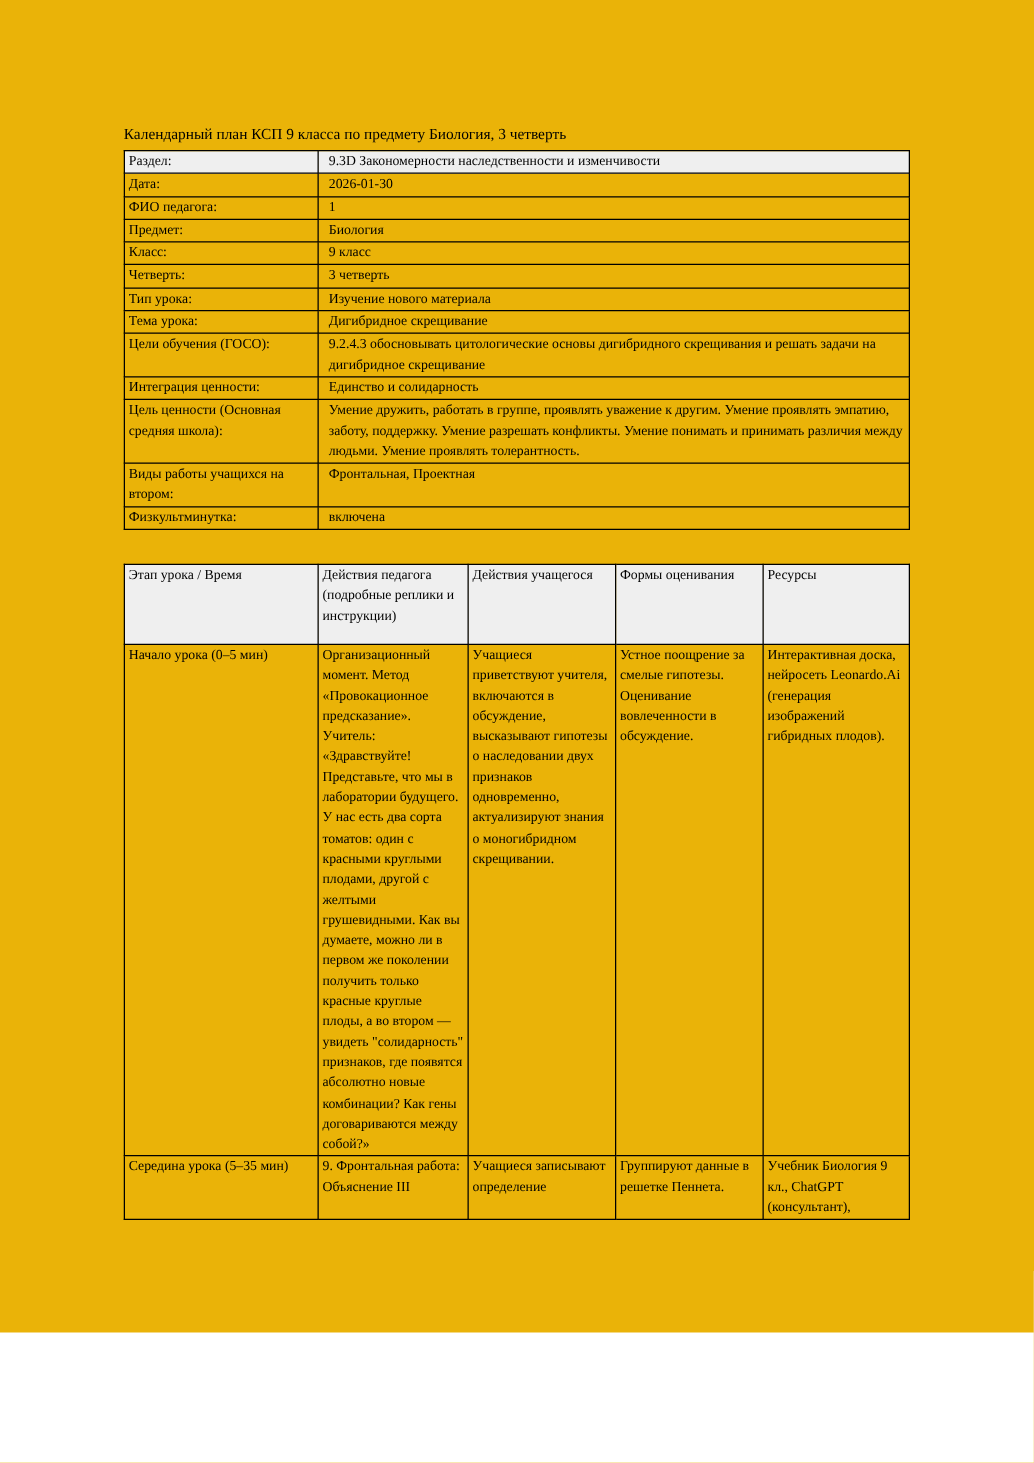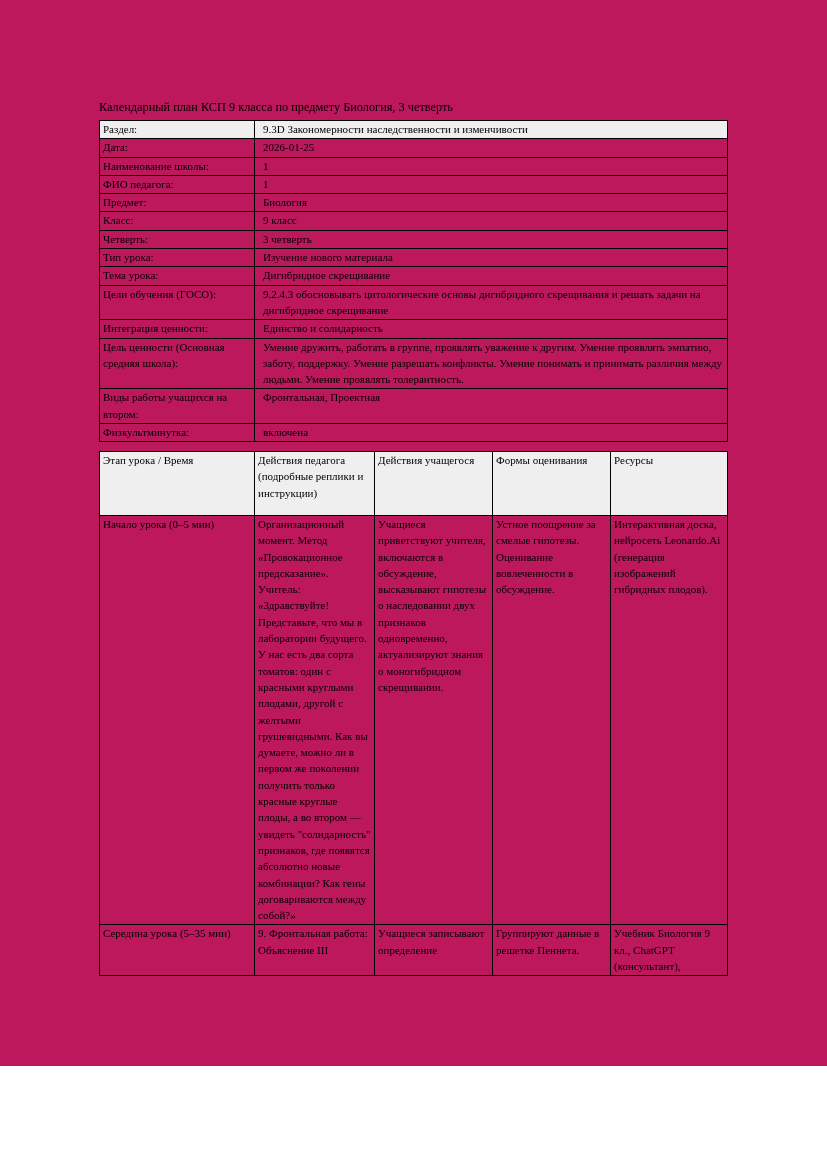--- a/index.html
+++ b/index.html
@@ -14,21 +14,21 @@
     color: #000000;
     position: relative;
     overflow: hidden;
   }
   .page {
     position: absolute;
     left: 0;
     top: 0;
     width: 827px;
     height: 1170px;
-    background: #be185d;
+    background: #eab308;
   }
   .doc-title {
     position: absolute;
     left: 99px;
     top: 99px;
     font-size: 12.3px;
     line-height: 16px;
     white-space: nowrap;
   }
   table {
@@ -102,25 +102,21 @@
         <col style="width:155px">
         <col style="width:473px">
       </colgroup>
     <tbody>
       <tr class="shaded">
         <td class="k">Раздел:</td>
         <td class="v">9.3D Закономерности наследственности и изменчивости</td>
       </tr>
       <tr>
         <td class="k">Дата:</td>
-        <td class="v">2026-01-25</td>
-      </tr>
-      <tr>
-        <td class="k">Наименование школы:</td>
-        <td class="v">1</td>
+        <td class="v">2026-01-30</td>
       </tr>
       <tr>
         <td class="k">ФИО педагога:</td>
         <td class="v">1</td>
       </tr>
       <tr>
         <td class="k">Предмет:</td>
         <td class="v">Биология</td>
       </tr>
       <tr>

